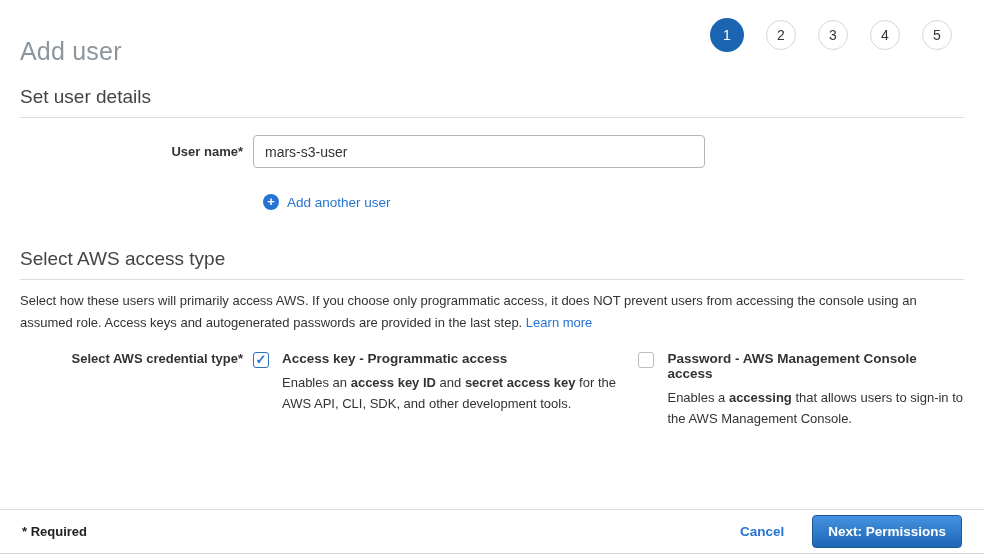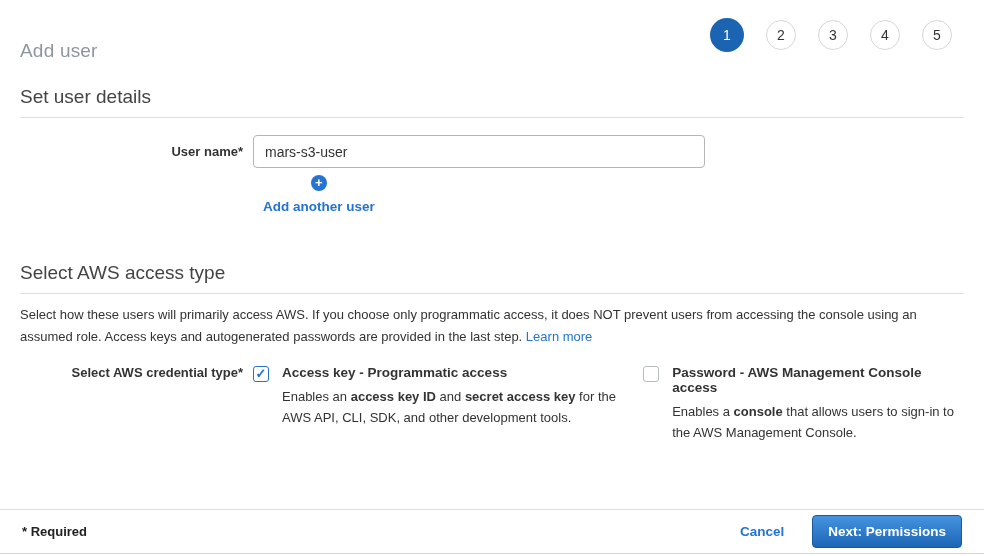--- a/index.html
+++ b/index.html
@@ -16,52 +16,52 @@
   html,body{margin:0;padding:0;}
   body{
     width:984px;height:556px;position:relative;overflow:hidden;
     background:#ffffff;color:#333;
     font-family:"Liberation Sans", sans-serif;font-size:13px;
   }
   .content{padding:0 20px;}
 
   
   .page-header{display:flex;justify-content:space-between;align-items:center;margin-top:14px;height:42px;}
-  .page-title{font-size:19px;font-weight:400;color:var(--title-gray);letter-spacing:.2px;margin-top:32px;}
+  .page-title{font-size:25px;font-weight:400;color:var(--title-gray);letter-spacing:.2px;margin-top:32px;}
   .steps{display:flex;align-items:center;gap:22px;margin-right:12px;}
   .step{
     width:30px;height:30px;border-radius:50%;border:1px solid #d7d7d7;background:#fff;
     display:flex;align-items:center;justify-content:center;font-size:14px;color:#333;
   }
   .step.active{
     width:34px;height:34px;border:none;background:var(--step-active-blue);color:#fff;font-size:14px;
   }
 
   
   .section-heading{
     font-size:19px;font-weight:400;color:#444;margin:0;
     padding-bottom:9px;border-bottom:1px solid var(--rule-gray);
   }
   .section-one{margin-top:30px;}
-  .section-two{margin-top:48px;}
+  .section-two{margin-top:38px;}
   .section-desc{margin:10px 0 0 0;line-height:22px;color:#333;max-width:952px;}
   a.link{color:var(--link-blue);text-decoration:none;cursor:pointer;}
 
   
   .form-row{display:flex;align-items:center;margin-top:17px;}
   .form-label{width:233px;padding-right:10px;text-align:right;font-weight:bold;color:#333;}
   .text-input{
     width:452px;height:33px;border:1px solid #b5b5b5;border-radius:4px;
     padding:0 11px;font-size:14px;color:#333;font-family:"Liberation Sans", sans-serif;
     outline:none;background:#fff;
   }
   .indent{margin-left:243px;}
   .add-another{
-    margin-top:7px;display:inline-flex;align-items:center;gap:8px;
-    color:var(--link-blue);font-weight:bold;font-size:13.5px;cursor:pointer;flex-direction:column;
+    margin-top:26px;display:inline-flex;align-items:center;gap:8px;
+    color:var(--link-blue);font-weight:normal;font-size:13.5px;cursor:pointer;
   }
   .plus-icon{
     width:16px;height:16px;border-radius:50%;background:var(--link-blue);
     color:#fff;display:flex;align-items:center;justify-content:center;
     font-size:13px;font-weight:bold;line-height:1;
   }
   .plus-icon::after{content:"+";margin-top:-1px;}
 
   
   .cred-row{display:flex;margin-top:17px;}
@@ -138,21 +138,21 @@
           <div>
             <div class="option-title">Access key - Programmatic access</div>
             <p class="option-desc"><span>Enables an </span><b>access key ID</b><span> and </span><b>secret access key</b><span> for the AWS API, CLI, SDK, and other development tools.</span></p>
           </div>
         </div>
 
         <div class="option">
           <div class="checkbox"></div>
           <div>
             <div class="option-title">Password - AWS Management Console access</div>
-            <p class="option-desc"><span>Enables a </span><b>console</b><span> that allows users to sign-in to the AWS Management Console.</span></p>
+            <p class="option-desc"><span>Enables a </span><b>accessing</b><span> that allows users to sign-in to the AWS Management Console.</span></p>
           </div>
         </div>
       </div>
     </div>
   </div>
 </div>
 
 <div class="footer">
   <div class="required-note">* Required</div>
   <div class="footer-actions">

